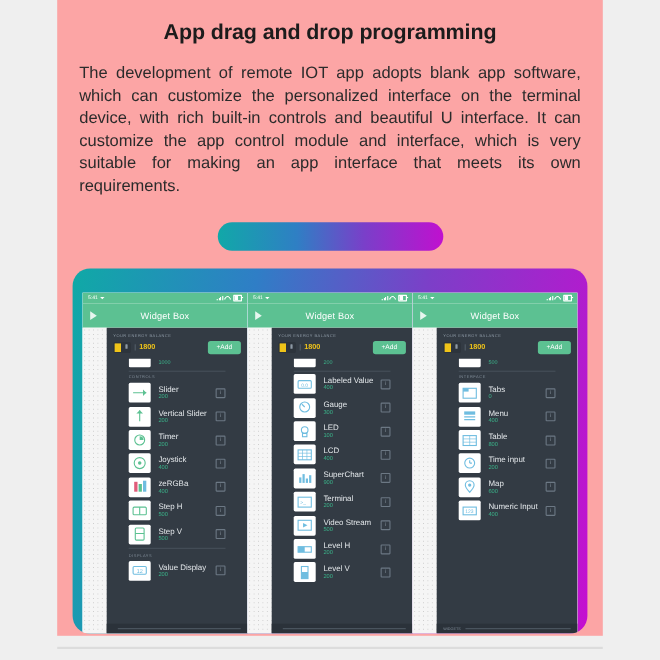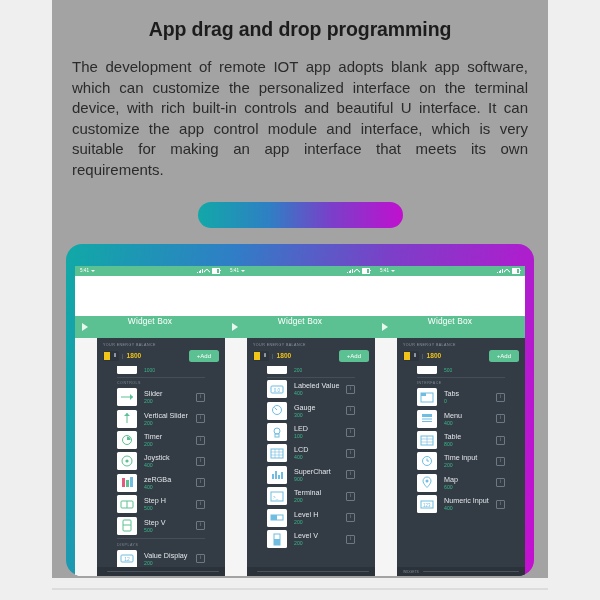--- a/index.html
+++ b/index.html
@@ -9,21 +9,21 @@
     font-family:"Liberation Sans", sans-serif;
     -webkit-font-smoothing:antialiased;
   }
   .page{
     position:relative;width:600px;height:600px;
     background:#efefef;
     box-sizing:border-box;
   }
   .page-inner{
     position:absolute;left:52px;top:0;width:496px;height:588px;
-    background:#a3a3a3;
+    background:#fca5a5;
   }
   
   .title{
     margin:0;padding:18px 0 0 0;
     text-align:center;
     font-size:19.5px;font-weight:bold;color:#1c1c1c;
     letter-spacing:-0.1px;
   }
   .paragraph{
     margin:16px 20px 0 20px;
@@ -93,22 +93,22 @@
   .ic-batt{
     width:6.5px;height:3.6px;border:0.7px solid #fff;border-radius:0.6px;
     position:relative;background:linear-gradient(to right,#fff 60%,transparent 60%);
   }
   .ic-batt:after{
     content:"";position:absolute;right:-1.6px;top:0.9px;width:1px;height:1.4px;background:#fff;
   }
   
   .appbar{
     height:22px;background:#5cc192;
-    display:flex;
-    position:relative;flex:none;margin-top:40px;
+    display:flex;align-items:center;
+    position:relative;flex:none;
   }
   .appbar-title{
     flex:1;text-align:center;color:#ffffff;font-size:8.4px;letter-spacing:0.15px;
   }
   .play-icon{
     position:absolute;left:7px;top:50%;transform:translateY(-50%);
     width:0;height:0;border-top:4px solid transparent;border-bottom:4px solid transparent;
     border-left:6px solid rgba(255,255,255,.85);
   }
   
@@ -470,20 +470,33 @@
                     </div>
                     <div class="witem-text">
                       <div class="witem-name">Terminal</div>
                       <div class="witem-price">200</div>
                     </div>
                     <div class="info-box">i</div>
                   </div>
                   <div class="witem">
                     <div class="witem-thumb">
                       <svg class="g" width="18" height="17" viewBox="0 0 18 17">
+                        <rect x="3" y="4" width="12" height="9" fill="none" stroke="#6fbde0" stroke-width="1"></rect>
+                        <polygon points="7.5,6.5 11.5,8.5 7.5,10.5" fill="#6fbde0"></polygon>
+                      </svg>
+                    </div>
+                    <div class="witem-text">
+                      <div class="witem-name">Video Stream</div>
+                      <div class="witem-price">500</div>
+                    </div>
+                    <div class="info-box">i</div>
+                  </div>
+                  <div class="witem">
+                    <div class="witem-thumb">
+                      <svg class="g" width="18" height="17" viewBox="0 0 18 17">
                         <rect x="3" y="6" width="12" height="5" fill="none" stroke="#6fbde0" stroke-width="1"></rect>
                         <rect x="3" y="6" width="6" height="5" fill="#6fbde0"></rect>
                       </svg>
                     </div>
                     <div class="witem-text">
                       <div class="witem-name">Level H</div>
                       <div class="witem-price">200</div>
                     </div>
                     <div class="info-box">i</div>
                   </div>

